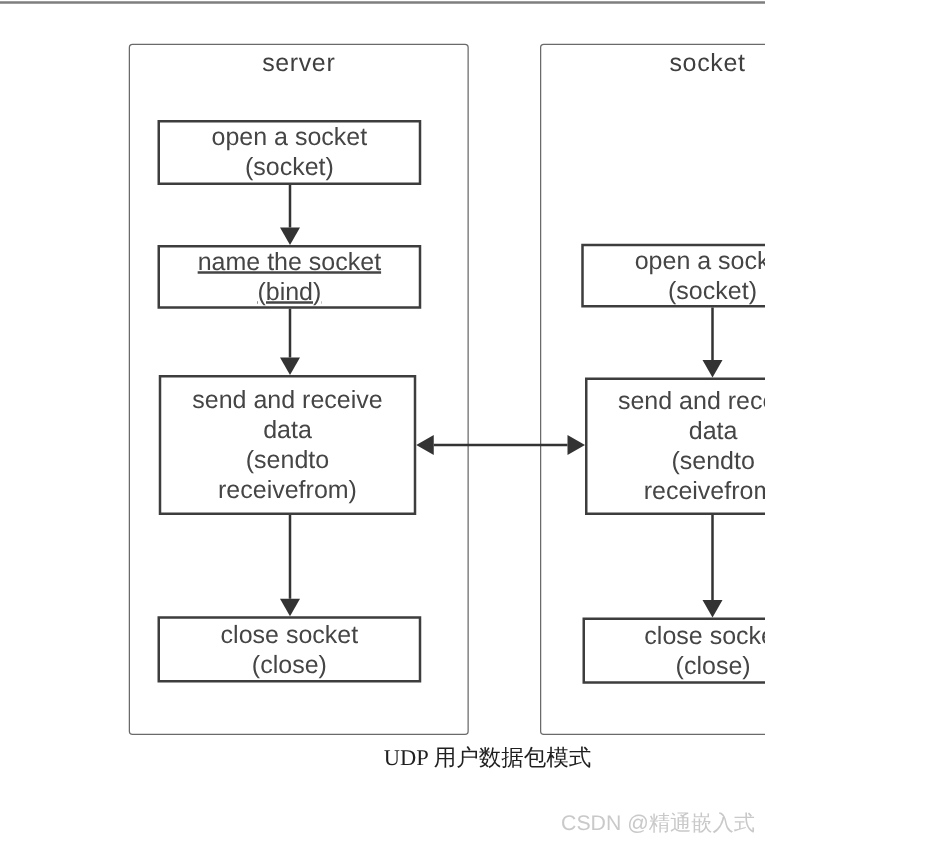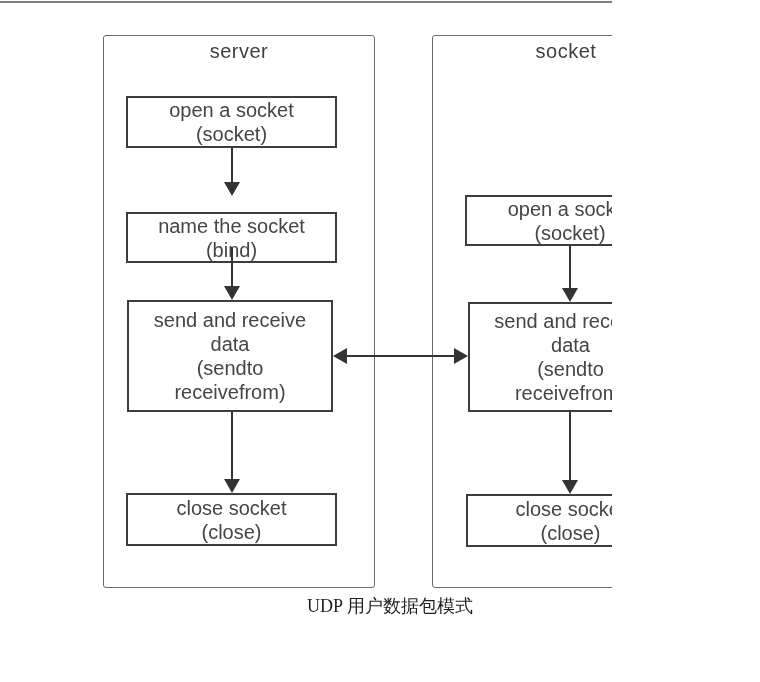--- a/index.html
+++ b/index.html
@@ -47,21 +47,21 @@
     display: flex;
     align-items: center;
     justify-content: center;
     text-align: center;
     white-space: pre-line;
     font-size: 20px;
     line-height: 24px;
     color: #454545;
   }
   .n-s1 { left: 126px; top:  96px; width: 211px; height:  52px; }
-  .n-s2 { left: 126px; top: 212px; width: 211px; height:  51px; }
+  .n-s2 { left: 126px; top: 196px; width: 211px; height:  51px; text-decoration: underline; }
   .n-s3 { left: 127px; top: 300px; width: 206px; height: 112px; }
   .n-s4 { left: 126px; top: 493px; width: 211px; height:  53px; }
   .n-c1 { left: 465px; top: 195px; width: 210px; height:  51px; }
   .n-c2 { left: 468px; top: 302px; width: 205px; height: 110px; }
   .n-c3 { left: 466px; top: 494px; width: 209px; height:  53px; }
   
   .v-arrow {
     position: absolute;
     width: 16px;
     display: flex;
@@ -183,14 +183,15 @@
   </div>
 
   <div class="h-arrow">
     <div class="head-left"></div>
       <div class="shaft-h"></div>
       <div class="head-right"></div>
   </div>
 
   <div class="caption">UDP 用户数据包模式</div>
 
+  <div class="watermark">CSDN @精通嵌入式</div>
 
 </div>
 
 </body></html>

